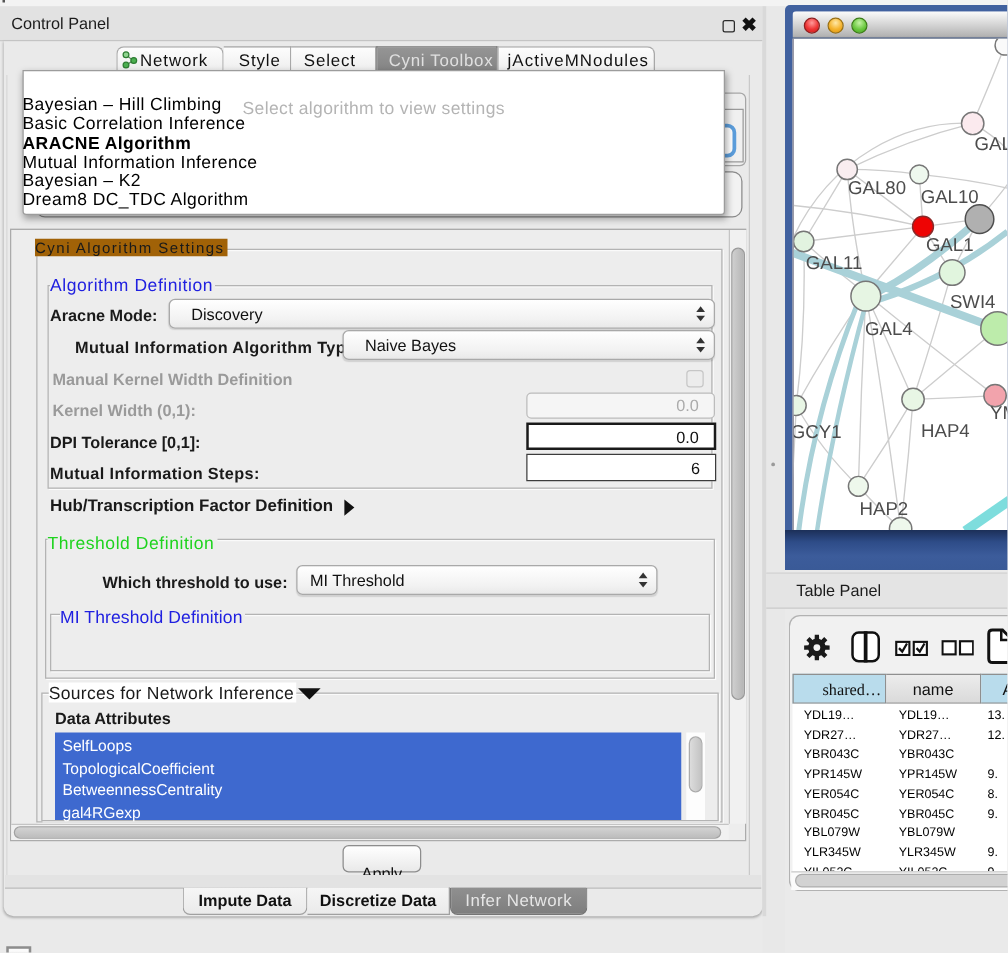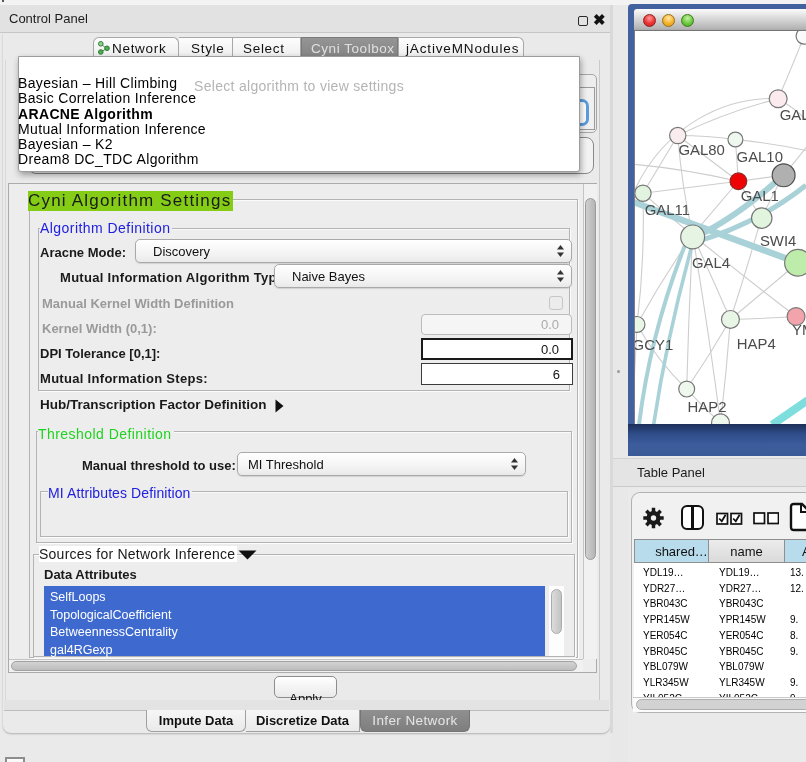--- a/index.html
+++ b/index.html
@@ -51,21 +51,21 @@
 
 <div class="abs" style="left:22px;top:74px;width:575px;height:59px;border:1px solid #a6a6a6;border-radius:5px;background:#ededed;"></div>
 <div class="abs" style="left:100px;top:87px;width:495px;height:43px;border:1px solid #9a9a9a;background:#f0f0f0;"></div>
 <div class="abs" style="left:105px;top:99px;width:484px;height:27px;border:3px solid #5b9ddb;border-radius:7px;background:#fff;"></div>
 <div class="abs" style="left:28px;top:137px;width:566px;height:37px;border:1.5px solid #8a8a8a;border-radius:8px;background:#f2f2f2;"></div>
 <div class="abs" style="left:8px;top:183px;width:589px;height:1px;background:#b9b9b9;"></div>
 
 <div class="abs" style="left:8px;top:183px;width:589px;height:490px;border:1px solid #ababab;background:#ededed;"></div>
 
 <div class="abs etch" style="left:29px;top:199px;width:549px;height:459px;border-radius:0;"></div>
-<div class="abs" style="left:28px;top:191px;background:#84cc16;padding:0 2px 0 0;font-size:17px;letter-spacing:1.2px;color:#1a1a1a;">Cyni Algorithm Settings</div>
+<div class="abs" style="left:28px;top:191px;background:#a16207;padding:0 2px 0 0;font-size:12px;letter-spacing:1.2px;color:#1a1a1a;">Cyni Algorithm Settings</div>
 
 <div class="abs etch" style="left:38px;top:228px;width:532px;height:163px;border-radius:0;"></div>
 <div class="abs" style="left:40px;top:220px;background:#ededed;padding:0 2px 0 0;font-size:14px;letter-spacing:0.45px;color:#2020e0;">Algorithm Definition</div>
 
 <div class="lbl" style="left:40px;top:245px;">Aracne Mode:</div>
 <div class="combo" style="left:135px;top:239px;width:437px;height:24px;">
       <span style="position:absolute;left:17px;top:4px;">Discovery</span>
  <svg class="ar" viewBox="0 0 9 14">
         <path d="M4.5 1 L8 5.5 L1 5.5 Z" fill="#333"></path>
         <path d="M4.5 13 L8 8.5 L1 8.5 Z" fill="#333"></path>
@@ -94,31 +94,31 @@
 <div class="fld" style="left:421px;top:363px;width:152px;height:22px;border:1px solid #3c3c3c;padding:3px 12px 0 0;">6</div>
 
 <div class="lbl" style="left:40px;top:397px;font-size:13.5px;">Hub/Transcription Factor Definition</div>
 <svg class="abs" style="left:275px;top:399px;" width="9" height="14" viewBox="0 0 9 14">
       <path d="M0.5 0.5 L8.5 7 L0.5 13.5 Z" fill="#111"></path>
     </svg>
 
 <div class="abs etch" style="left:36px;top:431px;width:536px;height:112px;border-radius:0;"></div>
 <div class="abs" style="left:38px;top:426px;background:#ededed;padding:0 2px 0 0;font-size:14px;letter-spacing:0.45px;color:#1ed31e;">Threshold Definition</div>
 
-<div class="lbl" style="left:82px;top:458px;">Manual threshold to use:</div>
+<div class="lbl" style="left:82px;top:458px;">Which threshold to use:</div>
 <div class="combo" style="left:237px;top:452px;width:289px;height:24px;">
       <span style="position:absolute;left:10px;top:4px;">MI Threshold</span>
  <svg class="ar" viewBox="0 0 9 14">
         <path d="M4.5 1 L8 5.5 L1 5.5 Z" fill="#333"></path>
         <path d="M4.5 13 L8 8.5 L1 8.5 Z" fill="#333"></path>
       </svg>
     </div>
 
 <div class="abs etch" style="left:40px;top:491px;width:528px;height:46px;border-radius:0;"></div>
-<div class="abs" style="left:48px;top:485px;background:#ededed;padding:0 2px 0 0;font-size:14px;letter-spacing:0.1px;color:#2020e0;">MI Attributes Definition</div>
+<div class="abs" style="left:48px;top:485px;background:#ededed;padding:0 2px 0 0;font-size:14px;letter-spacing:0.1px;color:#2020e0;">MI Threshold Definition</div>
 
 
 <div class="abs etch" style="left:33px;top:554px;width:542px;height:103px;border-radius:0;"></div>
 <div class="abs" style="left:39px;top:546px;background:#ffffff;padding:0 2px 0 0;font-size:14px;letter-spacing:0.25px;color:#1a1a1a;">Sources for Network Inference</div>
 <svg class="abs" style="left:238px;top:550px;" width="19" height="10" viewBox="0 0 19 10">
       <path d="M0.5 0.5 L18.5 0.5 L9.5 9.5 Z" fill="#111"></path>
     </svg>
 
 <div class="lbl" style="left:44px;top:567px;">Data Attributes</div>
 <div class="abs" style="left:44px;top:586px;width:501px;height:70px;background:#3e69cf;"></div>
@@ -251,21 +251,21 @@
 </svg>
 <svg class="abs" style="left:753px;top:512px;" width="26" height="13" viewBox="0 0 26 13">
  <rect x="1" y="1" width="10.5" height="10.5" fill="#fff" stroke="#111" stroke-width="1.7"></rect>
  <rect x="15" y="1" width="10.5" height="10.5" fill="#fff" stroke="#111" stroke-width="1.7"></rect>
 </svg>
 <svg class="abs" style="left:789px;top:502px;" width="17" height="30" viewBox="0 0 17 30">
  <path d="M2 5 Q2 2 5 2 L13 2 L20 9 L20 25 Q20 28 17 28 L5 28 Q2 28 2 25 Z" fill="#fff" stroke="#111" stroke-width="2.4"></path>
  <path d="M12 2 L12 10 L20 10" fill="none" stroke="#111" stroke-width="2"></path>
 </svg>
 
-<div class="abs" style="left:634px;top:539px;width:75px;height:24px;background:#b9dcec;border:1px solid #8f8f8f;font-size:13px;color:#111;text-align:center;padding:4px 0 0 20px;white-space:nowrap;">shared…</div>
+<div class="abs" style="left:634px;top:539px;width:75px;height:24px;background:#b9dcec;border:1px solid #8f8f8f;font-size:13px;color:#111;text-align:center;padding:4px 0 0 20px;white-space:nowrap;font-family:Liberation Serif, serif;">shared…</div>
 <div class="abs" style="left:709px;top:539px;width:76px;height:24px;background:linear-gradient(#ececec,#dadada);border:1px solid #8f8f8f;border-left:none;font-size:13px;color:#111;text-align:center;padding-top:4px;">name</div>
 <div class="abs" style="left:785px;top:539px;width:21px;height:24px;background:#b9dcec;border:1px solid #8f8f8f;border-left:none;border-right:none;font-size:13px;color:#111;padding:4px 0 0 17px;overflow:hidden;">Av</div>
 
 <div class="abs" style="left:634px;top:563px;width:172px;height:134px;overflow:hidden;background:#fff;">
  <div style="font-size:10px;color:#000;line-height:15.7px;padding-top:2px;">
   <div>
           <span style="position:absolute;left:9px;">YDL19…</span>
           <span style="position:absolute;left:85px;">YDL19…</span>
           <span style="position:absolute;left:156px;">13.</span>
         </div>

